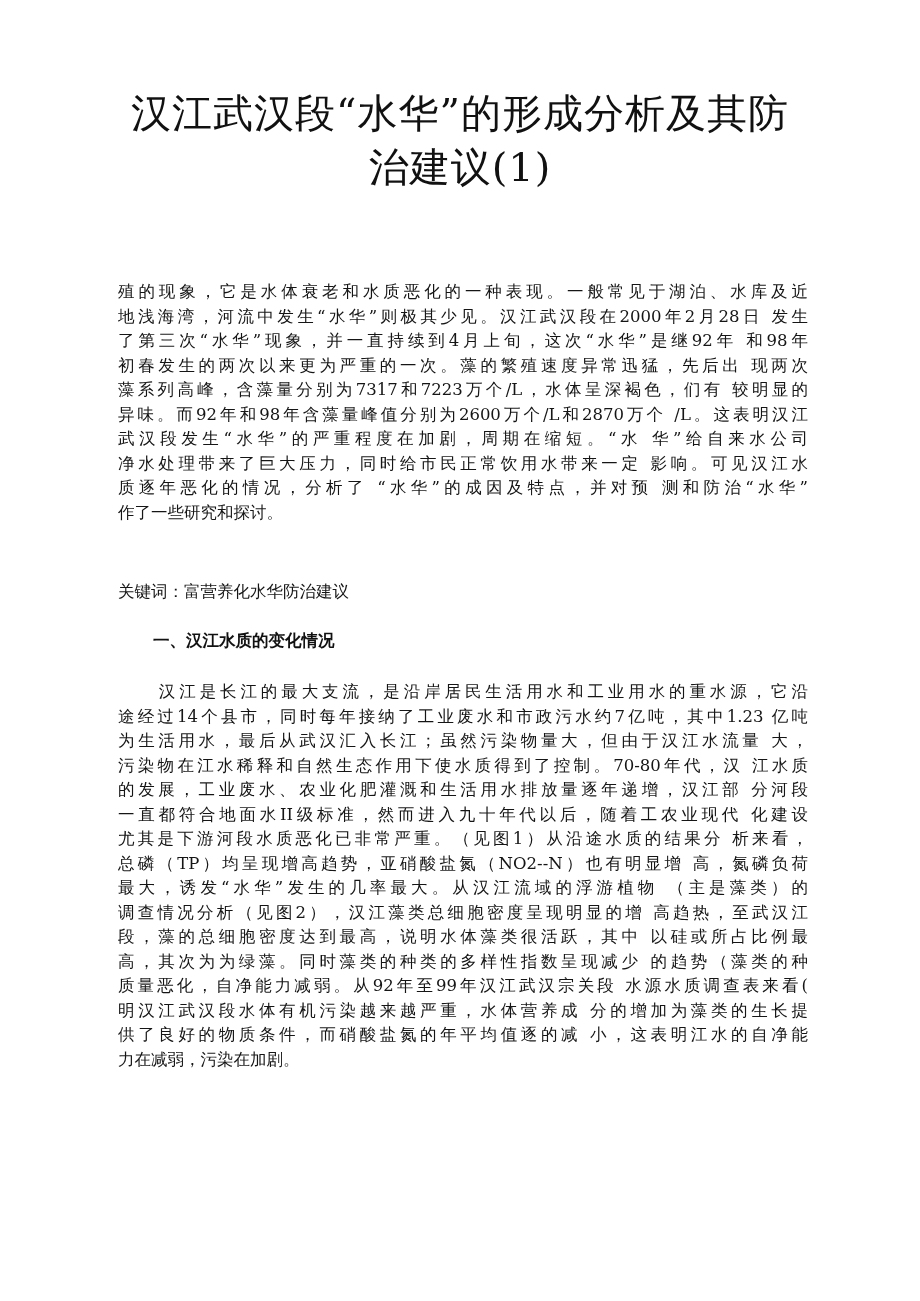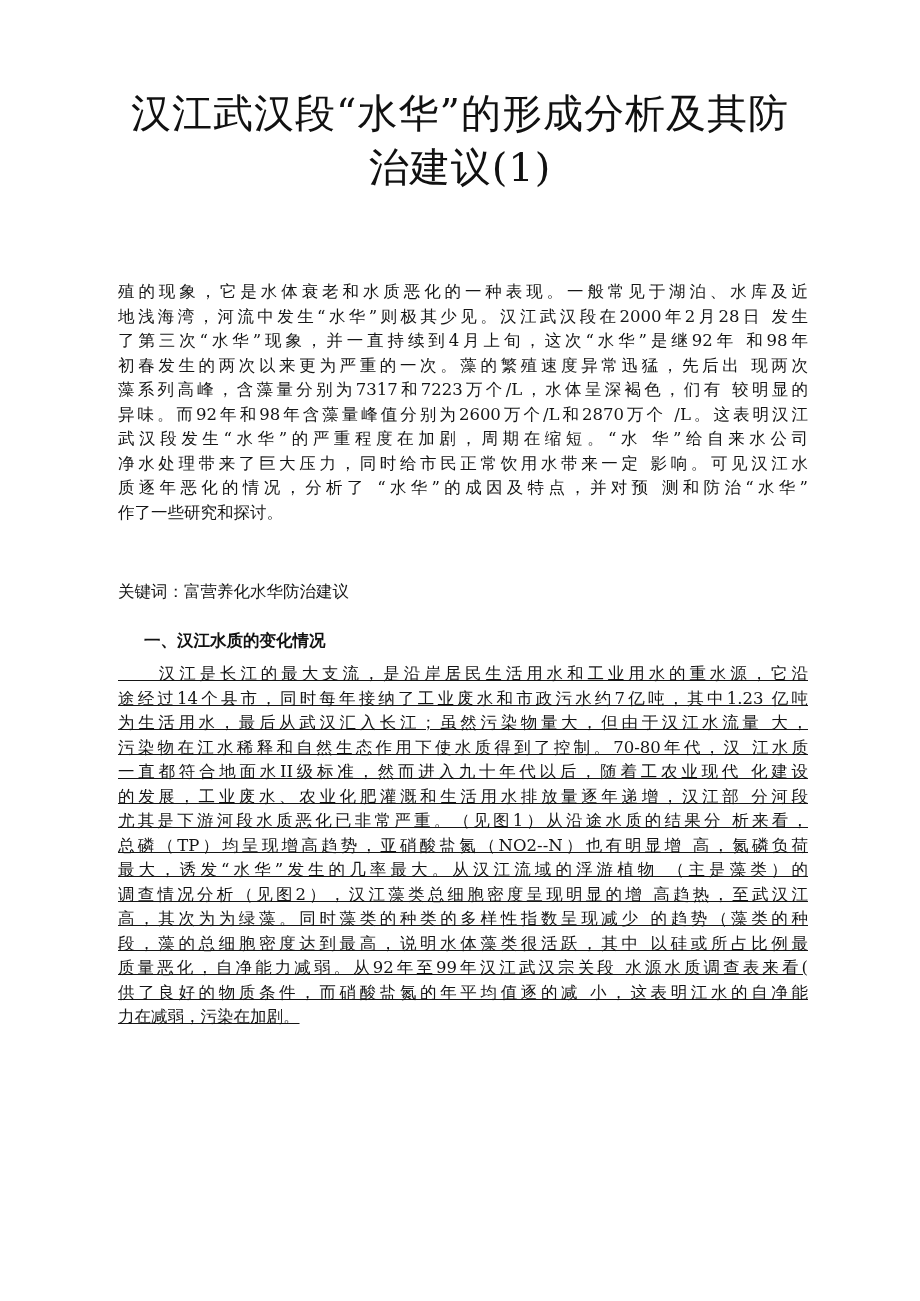--- a/index.html
+++ b/index.html
@@ -59,30 +59,30 @@
       position: absolute;
       left: 118px;
       top: 580px;
       font-size: 16.5px;
       line-height: 24px;
       white-space: nowrap;
       color: #151515;
     }
     .section-heading {
       position: absolute;
-      left: 144px;
+      left: 153px;
       top: 629px;
       font-size: 16.5px;
       font-weight: bold;
       line-height: 24px;
       white-space: nowrap;
       margin: 0;
       color: #111;
     }
-    .body-para { top: 662px; text-decoration: underline; }
+    .body-para { top: 680px; }
   </style>
 </head>
 <body>
 
 <div class="page">
 
   <h1 class="title">
     <span class="line">汉江武汉段“水华”的形成分析及其防</span>
     <span class="line">治建议(1)</span>
   </h1>
@@ -102,26 +102,27 @@
 
   <div class="keywords">关键词：富营养化水华防治建议</div>
 
   <h2 class="section-heading">一、汉江水质的变化情况</h2>
 
   <div class="block body-para">
     <span class="line">　　汉江是长江的最大支流，是沿岸居民生活用水和工业用水的重水源，它沿</span>
     <span class="line">途经过14个县市，同时每年接纳了工业废水和市政污水约7亿吨，其中1.23 亿吨</span>
     <span class="line">为生活用水，最后从武汉汇入长江；虽然污染物量大，但由于汉江水流量 大，</span>
     <span class="line">污染物在江水稀释和自然生态作用下使水质得到了控制。70-80年代，汉 江水质</span>
+    <span class="line">的发展，工业废水、农业化肥灌溉和生活用水排放量逐年递增，汉江部 分河段</span>
     <span class="line">一直都符合地面水II级标准，然而进入九十年代以后，随着工农业现代 化建设</span>
-    <span class="line">的发展，工业废水、农业化肥灌溉和生活用水排放量逐年递增，汉江部 分河段</span>
     <span class="line">尤其是下游河段水质恶化已非常严重。（见图1）从沿途水质的结果分 析来看，</span>
     <span class="line">总磷（TP）均呈现增高趋势，亚硝酸盐氮（NO2--N）也有明显增 高，氮磷负荷</span>
     <span class="line">最大，诱发“水华”发生的几率最大。从汉江流域的浮游植物 （主是藻类）的</span>
     <span class="line">调查情况分析（见图2），汉江藻类总细胞密度呈现明显的增 高趋热，至武汉江</span>
+    <span class="line">段，藻的总细胞密度达到最高，说明水体藻类很活跃，其中 以硅或所占比例最</span>
     <span class="line">高，其次为为绿藻。同时藻类的种类的多样性指数呈现减少 的趋势（藻类的种</span>
-    <span class="line">段，藻的总细胞密度达到最高，说明水体藻类很活跃，其中 以硅或所占比例最</span>
     <span class="line">质量恶化，自净能力减弱。从92年至99年汉江武汉宗关段 水源水质调查表来看(</span>
+    <span class="line">明汉江武汉段水体有机污染越来越严重，水体营养成 分的增加为藻类的生长提</span>
     <span class="line">供了良好的物质条件，而硝酸盐氮的年平均值逐的减 小，这表明江水的自净能</span>
     <span class="line last">力在减弱，污染在加剧。</span>
   </div>
 
 </div>
 
 </body></html>

